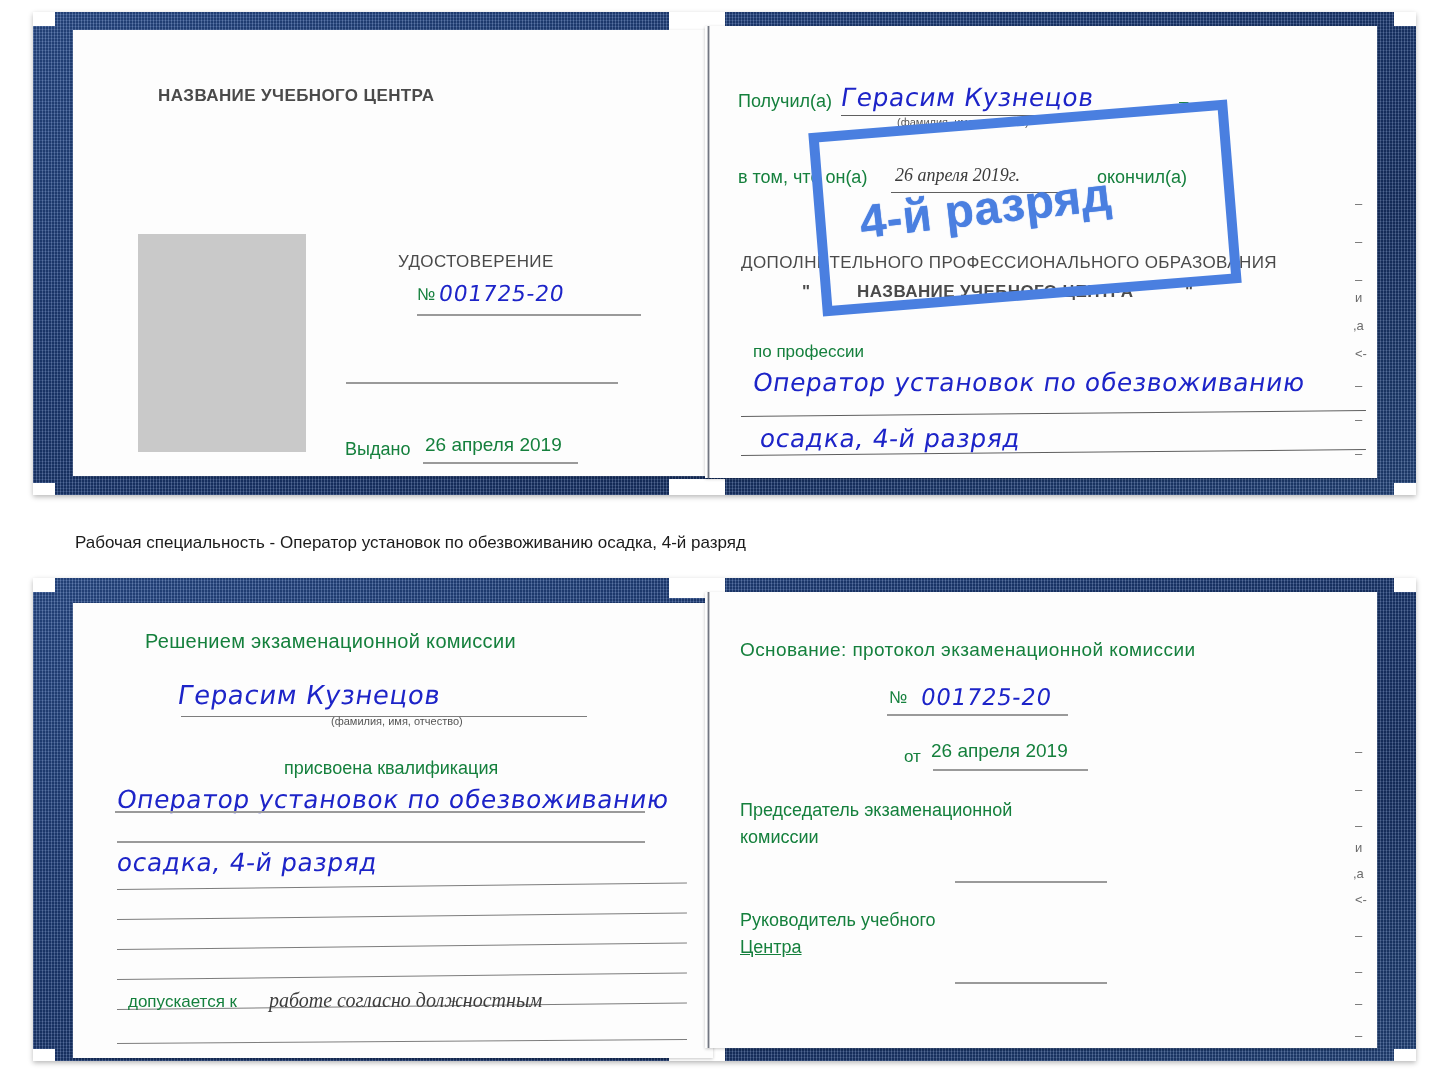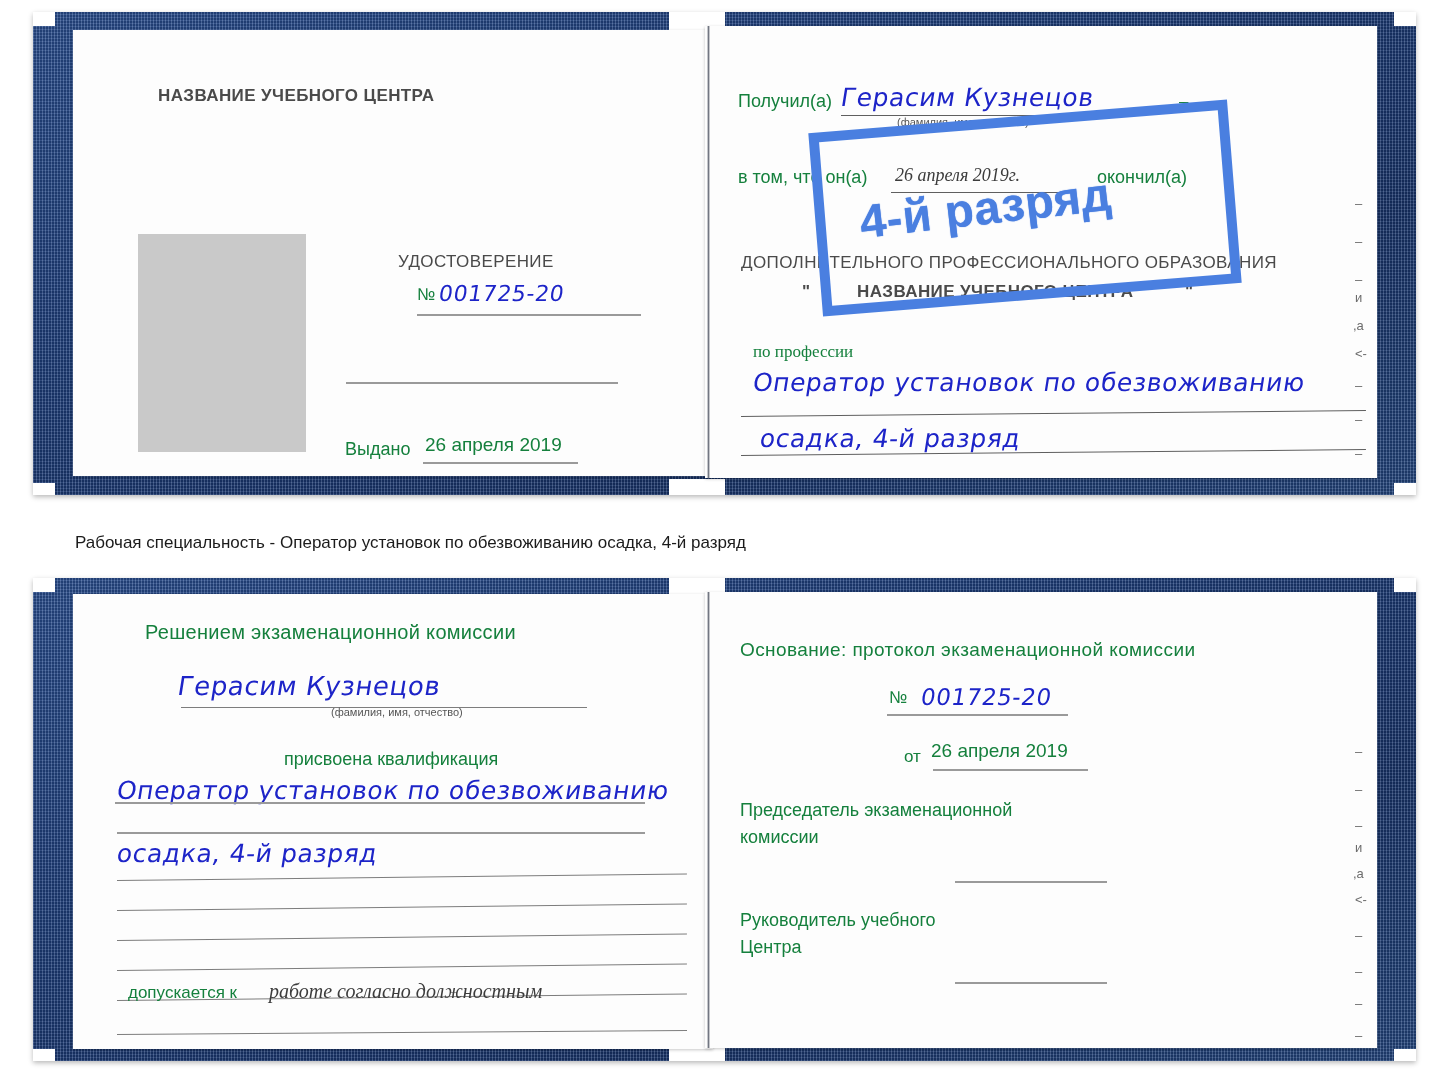--- a/index.html
+++ b/index.html
@@ -133,21 +133,21 @@
       <div class="t printed-n" style="left:33px;top:141px;font-size:18px;">в том, что он(а)</div>
       <div class="t ital" style="left:190px;top:139px;font-size:18px;">26 апреля 2019г.</div>
       <div class="rule-dark" style="left:186px;top:166px;width:182px;"></div>
       <div class="t printed-n" style="left:392px;top:141px;font-size:18px;">окончил(а)</div>
 
       <div class="t caps" style="left:36px;top:227px;font-size:17px;font-weight:400;">ДОПОЛНИТЕЛЬНОГО ПРОФЕССИОНАЛЬНОГО ОБРАЗОВАНИЯ</div>
       <div class="t caps" style="left:97px;top:256px;font-size:17px;">"</div>
       <div class="t caps" style="left:152px;top:256px;font-size:17px;font-weight:700;">НАЗВАНИЕ УЧЕБНОГО ЦЕНТРА</div>
       <div class="t caps" style="left:480px;top:256px;font-size:17px;">"</div>
 
-      <div class="t printed-n" style="left:48px;top:316px;font-size:17px;font-family:Liberation Serif, serif;">по профессии</div>
+      <div class="t printed-n" style="left:48px;top:316px;font-size:17px;">по профессии</div>
       <div class="t hand" style="left:48px;top:342px;font-size:25px;">Оператор установок по обезвоживанию</div>
       <div class="rule-dark tilt" style="left:36px;top:390px;width:625px;transform:rotate(-0.55deg);"></div>
       <div class="t hand" style="left:55px;top:398px;font-size:25px;">осадка, 4-й разряд</div>
       <div class="rule-dark tilt" style="left:36px;top:429px;width:625px;transform:rotate(-0.55deg);"></div>
 
       <div class="bleed" style="left:650px;top:170px;">–</div>
       <div class="bleed" style="left:650px;top:208px;">–</div>
       <div class="bleed" style="left:650px;top:246px;">–</div>
       <div class="bleed" style="left:650px;top:264px;">и</div>
       <div class="bleed" style="left:648px;top:292px;">,а</div>
@@ -167,21 +167,21 @@
 <div class="book" style="left:33px;top:578px;width:1383px;height:483px;">
 
   <div class="cover"></div>
   <div class="cover-notch" style="left:636px;top:0px;width:56px;height:20px;"></div>
   <div class="cover-notch" style="left:636px;bottom:0px;width:56px;height:16px;"></div>
   <div class="cover-notch" style="left:0;top:0;width:22px;height:14px;"></div>
   <div class="cover-notch" style="right:0;top:0;width:22px;height:14px;"></div>
   <div class="cover-notch" style="left:0;bottom:0;width:22px;height:12px;"></div>
   <div class="cover-notch" style="right:0;bottom:0;width:22px;height:12px;"></div>
 
-  <div class="page" style="left:40px;top:16px;width:640px;height:455px;">
+  <div class="page" style="left:40px;top:25px;width:640px;height:455px;">
     <div class="page-inner">
 
       <div class="t printed-n" style="left:72px;top:27px;font-size:20px;letter-spacing:.3px;">Решением экзаменационной комиссии</div>
 
       <div class="t hand" style="left:105px;top:77px;font-size:26px;">Герасим Кузнецов</div>
       <div class="rule-thin" style="left:108px;top:113px;width:406px;"></div>
       <div class="t tiny" style="left:258px;top:112px;">(фамилия, имя, отчество)</div>
 
       <div class="t printed-n" style="left:211px;top:155px;font-size:18px;">присвоена квалификация</div>
 
@@ -215,21 +215,21 @@
 
       <div class="t printed-n" style="left:199px;top:155px;font-size:17px;">от</div>
       <div class="t printed-n" style="left:226px;top:148px;font-size:19px;">26 апреля 2019</div>
       <div class="rule" style="left:228px;top:177px;width:155px;"></div>
 
       <div class="t printed-n" style="left:35px;top:208px;font-size:18px;">Председатель экзаменационной</div>
       <div class="t printed-n" style="left:35px;top:235px;font-size:18px;">комиссии</div>
       <div class="rule" style="left:250px;top:289px;width:152px;"></div>
 
       <div class="t printed-n" style="left:35px;top:318px;font-size:18px;">Руководитель учебного</div>
-      <div class="t printed-n" style="left:35px;top:345px;font-size:18px;">Центра</div>
+      <div class="t printed-n" style="left:35px;top:345px;font-size:18px;text-decoration:underline;">Центра</div>
       <div class="rule" style="left:250px;top:390px;width:152px;"></div>
 
       <div class="bleed" style="left:650px;top:152px;">–</div>
       <div class="bleed" style="left:650px;top:190px;">–</div>
       <div class="bleed" style="left:650px;top:226px;">–</div>
       <div class="bleed" style="left:650px;top:248px;">и</div>
       <div class="bleed" style="left:648px;top:274px;">,а</div>
       <div class="bleed" style="left:650px;top:300px;">&lt;-</div>
       <div class="bleed" style="left:650px;top:336px;">–</div>
       <div class="bleed" style="left:650px;top:372px;">–</div>

